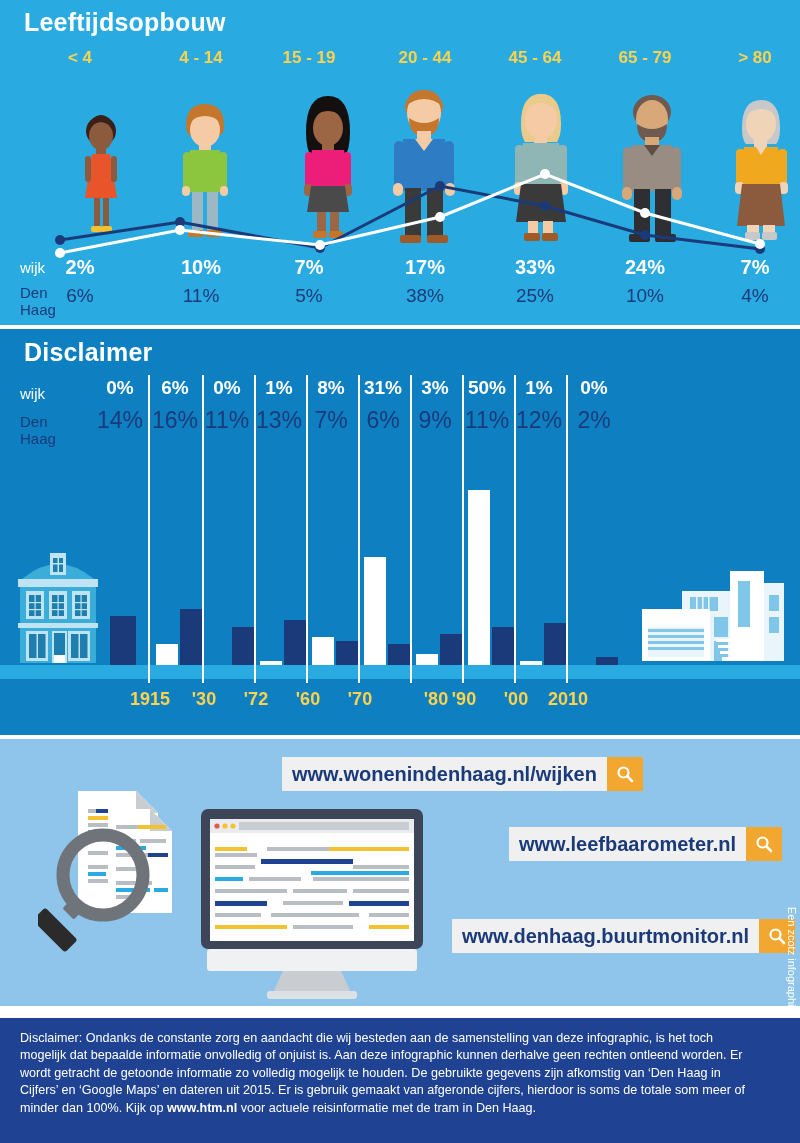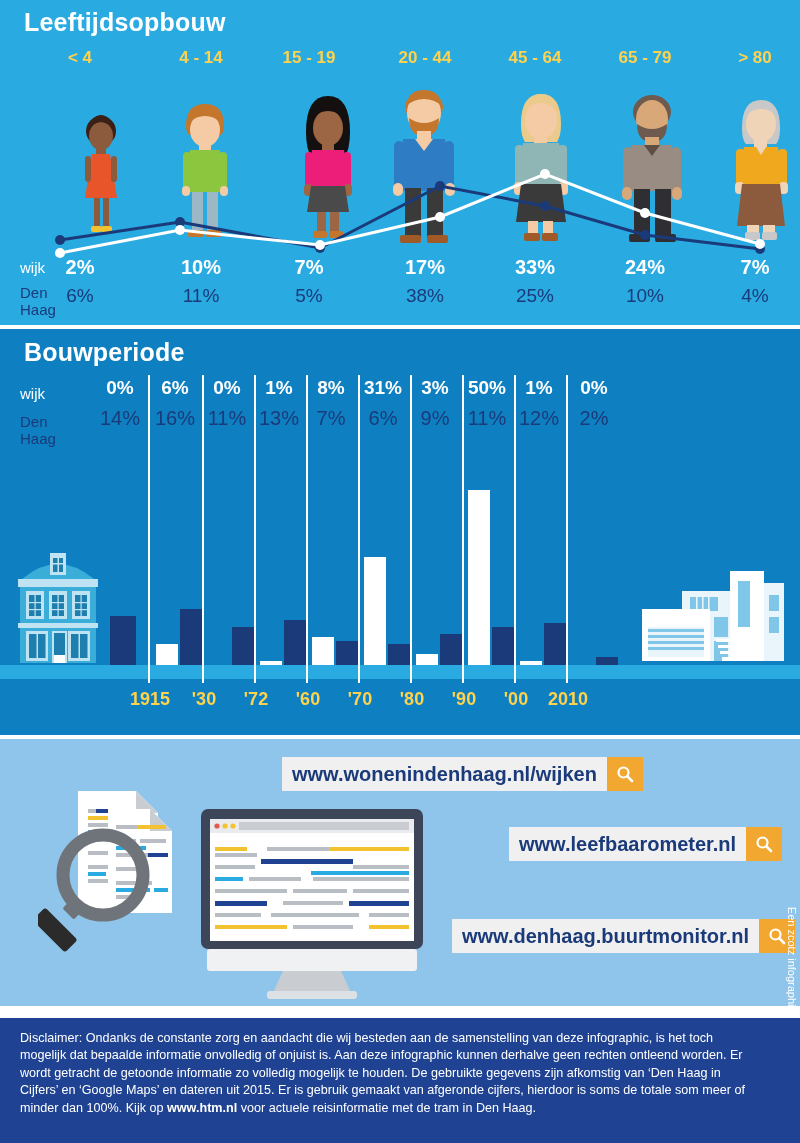--- a/index.html
+++ b/index.html
@@ -28,21 +28,21 @@
   
   #sec-build{position:absolute;left:0;top:329px;width:800px;height:406px;background:#0E80C1;}
   #build-inner{position:absolute;left:0;top:0;width:800px;height:406px;overflow:hidden;}
   #ground{position:absolute;left:0;bottom:56px;width:800px;height:14px;background:#29ABE2;}
   #ground2{position:absolute;left:0;bottom:0;width:800px;height:56px;background:#0E80C1;}
 
   #build-wijk-lbl{position:absolute;left:20px;top:56px;color:#ffffff;font-size:15px;}
   #build-dh-lbl{position:absolute;left:20px;top:84px;color:#1B3A7A;font-size:15px;line-height:17px;}
   .b-col{position:absolute;top:48px;width:56px;}
   .b-col .w{display:block;text-align:center;color:#ffffff;font-weight:bold;font-size:19px;}
-  .b-col .d{display:block;text-align:center;color:#1B3A7A;font-size:20px;margin-top:8px;}
+  .b-col .d{display:block;text-align:center;color:#1B3A7A;font-size:23px;margin-top:8px;}
   .b-sep{position:absolute;top:46px;width:2px;height:308px;background:#ffffff;}
 
   .bar{position:absolute;bottom:70px;}
   .bar.white{background:#ffffff;}
   .bar.navy{background:#1B3A7A;}
 
   .yr{position:absolute;top:360px;color:#FFD24D;font-weight:bold;font-size:18px;text-align:center;width:56px;}
 
   
   #sec-web{position:absolute;left:0;top:739px;width:800px;height:267px;background:#8FC5EA;}
@@ -355,21 +355,21 @@
       <div class="bar white" style="left:520px;width:22px;height:4px"></div>
       <div class="bar navy" style="left:544px;width:22px;height:42px"></div>
 
       <div class="bar navy" style="left:596px;width:22px;height:8px"></div>
 
       <div class="yr" style="left:122px">1915</div>
       <div class="yr" style="left:176px">'30</div>
       <div class="yr" style="left:228px">'72</div>
       <div class="yr" style="left:280px">'60</div>
       <div class="yr" style="left:332px">'70</div>
-      <div class="yr" style="left:384px">'80</div>
+      <div class="yr" style="left:408px">'80</div>
       <div class="yr" style="left:436px">'90</div>
       <div class="yr" style="left:488px">'00</div>
       <div class="yr" style="left:540px">2010</div>
 
       <div id="build-wijk-lbl">wijk</div>
       <div id="build-dh-lbl"><span>Den</span><br><span>Haag</span></div>
 
       <div class="b-col" style="left:92px">
           <span class="w">0%</span>
           <span class="d">14%</span>
@@ -404,21 +404,21 @@
         </div>
       <div class="b-col" style="left:511px">
           <span class="w">1%</span>
           <span class="d">12%</span>
         </div>
       <div class="b-col" style="left:566px">
           <span class="w">0%</span>
           <span class="d">2%</span>
         </div>
     </div>
-    <div class="sec-title" id="build-title" style="top:9px;left:24px">Bouwperiode</div>
+    <div class="sec-title" id="build-title" style="top:9px;left:24px">Disclaimer</div>
   </div>
 
   <div id="sec-web">
 
     <svg style="position:absolute;left:38px;top:40px" width="175" height="190">
       <g>
         <path d="M40 12 l58 0 l22 22 l0 96 l-80 0 z" fill="#FFFFFF"></path>
         <path d="M98 12 l22 22 l-22 0 z" fill="#C9CDD2"></path>
         <g fill="#B9BEC4">
           <rect x="50" y="30" width="18" height="4"></rect>

